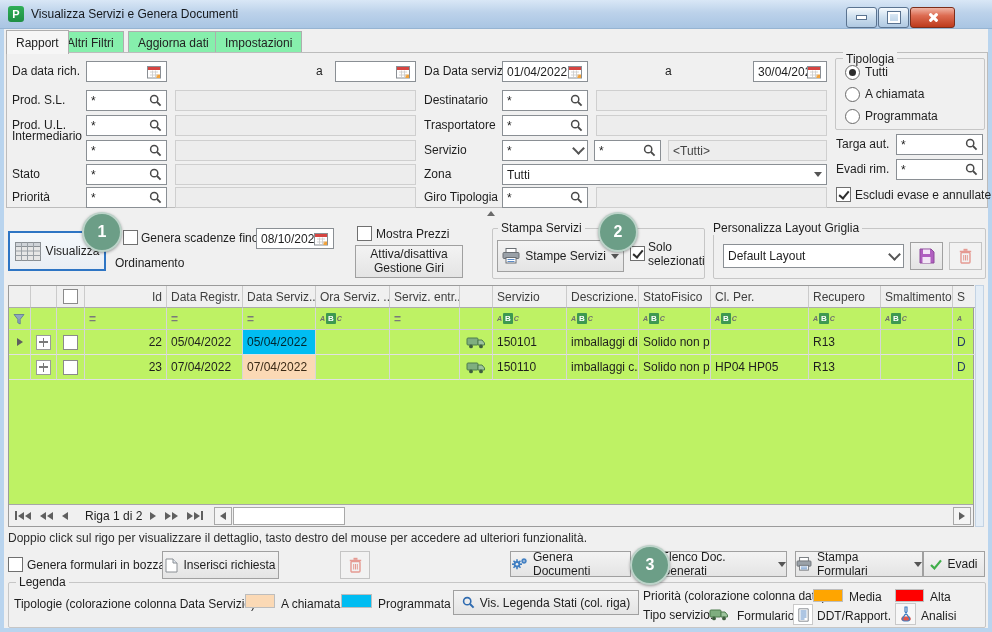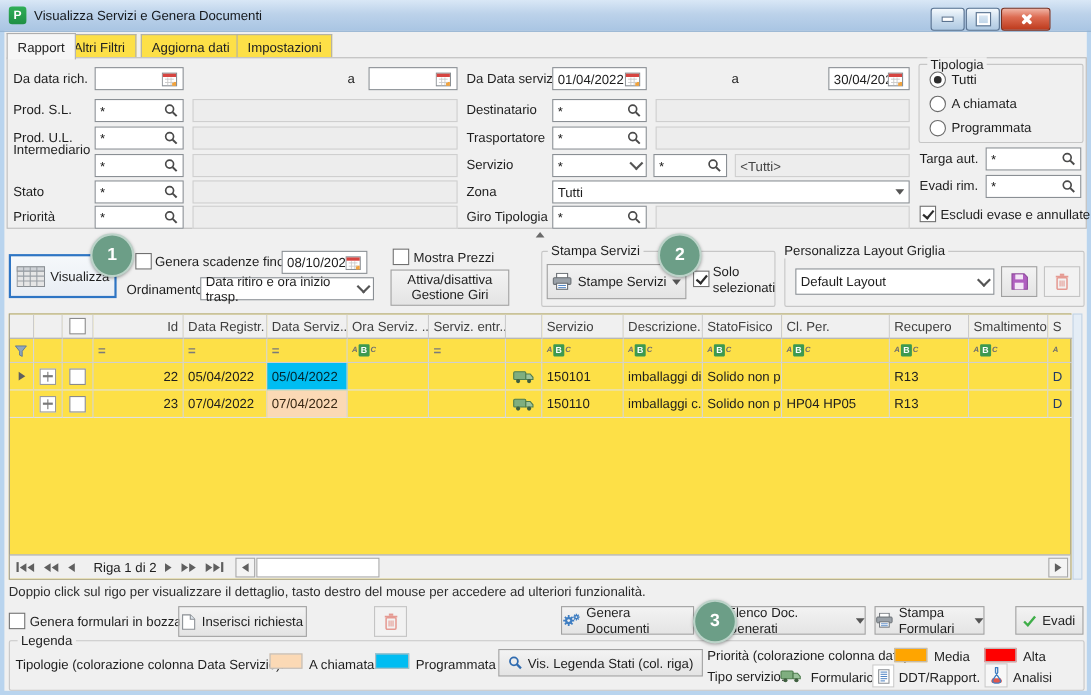--- a/index.html
+++ b/index.html
@@ -10,21 +10,21 @@
   .app-icon{position:absolute;left:8px;top:6px;width:16px;height:16px;border-radius:3px;background:linear-gradient(#2fae57,#1f8f44);color:#fff;font-weight:bold;font-size:11px;display:flex;align-items:center;justify-content:center;}
   .title-text{position:absolute;left:31px;top:7px;color:#15181c;white-space:nowrap;}
   .win-btn{position:absolute;top:7px;height:19px;border:1px solid #5a7390;border-radius:3px;background:linear-gradient(#f4f9fd,#cfe0ef 45%,#afc9e2);display:flex;align-items:center;justify-content:center;}
   .win-btn.close{background:linear-gradient(#f0b4a5,#dd6c52 40%,#bd3a1c);border-color:#7c2d1a;}
   .glyph-min{width:9px;height:3px;background:#fff;border:1px solid #5a7390;}
   .glyph-max{width:8px;height:7px;border:2px solid #fff;outline:1px solid #5a7390;background:transparent;}
   .glyph-x{position:relative;width:11px;height:11px;}
   .glyph-x::before,.glyph-x::after{content:"";position:absolute;left:5px;top:0;width:3px;height:11px;background:#fff;border-radius:1px;}
   .glyph-x::before{transform:rotate(45deg);} .glyph-x::after{transform:rotate(-45deg);}
   
-  .tab{position:absolute;top:31px;height:21px;padding:0 9px;display:flex;align-items:center;background:#fde047;border:1px solid #aeaeae;border-bottom:none;color:#222;}
+  .tab{position:absolute;top:31px;height:21px;padding:0 9px;display:flex;align-items:center;background:#86efac;border:1px solid #aeaeae;border-bottom:none;color:#222;}
   .tab.active{background:#f6f6f6;height:23px;top:30px;z-index:2;}
   .tabpanel{position:absolute;left:6px;top:52px;width:980px;height:154px;background:#f0f0f0;border:1px solid #bcbcbc;}
   
   .lbl{position:absolute;white-space:nowrap;color:#1e1e1e;}
   .sfield{position:absolute;height:21px;background:#fff;border:1px solid #8a8f94;display:flex;align-items:center;padding:0 4px;box-sizing:border-box;}
   .sfield .val{flex:1;overflow:hidden;white-space:nowrap;}
   .gfield{position:absolute;height:21px;background:#ededed;border:1px solid #cfcfcf;box-sizing:border-box;display:flex;align-items:center;padding:0 4px;color:#444;}
   .combo{position:absolute;height:21px;background:#fff;border:1px solid #8a8f94;display:flex;align-items:center;padding:0 4px;box-sizing:border-box;}
   .chev{width:7px;height:7px;border-right:2px solid #555;border-bottom:2px solid #555;transform:rotate(45deg);margin-top:-4px;flex:none;}
   .darr{width:0;height:0;border-left:4px solid transparent;border-right:4px solid transparent;border-top:5px solid #555;flex:none;}
@@ -32,21 +32,21 @@
   .cb.checked::after{content:"";position:absolute;left:4px;top:1px;width:4px;height:8px;border:solid #2d2d2d;border-width:0 2px 2px 0;transform:rotate(40deg);}
   .rb{position:absolute;width:13px;height:13px;border-radius:50%;border:1px solid #6a6a6a;background:#fff;}
   .rb.sel::after{content:"";position:absolute;left:3px;top:3px;width:7px;height:7px;border-radius:50%;background:#2d2d2d;}
   .gbox{position:absolute;border:1px solid #c6c6c6;border-radius:2px;}
   .gbox-title{position:absolute;background:#f0f0f0;padding:0 3px;white-space:nowrap;}
   .btn{position:absolute;display:flex;align-items:center;justify-content:center;gap:5px;background:linear-gradient(#f3f3f3,#e4e4e4);border:1px solid #a0a0a0;box-sizing:border-box;color:#1e1e1e;}
   .btn.icononly{gap:0;}
   
   .circle{position:absolute;border-radius:50%;background:#6c9e87;border:2px solid rgba(255,255,255,.55);box-shadow:0 1px 3px rgba(0,0,0,.35);color:#fff;font-weight:bold;font-size:16px;display:flex;align-items:center;justify-content:center;z-index:50;}
   
-  .grid{position:absolute;left:8px;top:285px;width:966px;height:242px;background:#fde047;border:1px solid #9b9b9b;box-sizing:border-box;}
+  .grid{position:absolute;left:8px;top:285px;width:966px;height:242px;background:#bef264;border:1px solid #9b9b9b;box-sizing:border-box;}
   .g-row{display:flex;width:964px;}
   .gc{box-sizing:border-box;border-right:1px solid #d6d6d6;overflow:hidden;white-space:nowrap;padding:3px 4px;flex:none;display:flex;align-items:center;}
   .g-head .gc{background:#f0f0f0;border-right:1px solid #cbcbcb;border-bottom:1px solid #ababab;color:#3f3f3f;height:22px;}
   .g-filter .gc{height:22px;border-bottom:1px solid #cfcfcf;color:#7a7a7a;}
   .g-data .gc{height:25px;border-bottom:1px solid #e1e1e1;}
   .w0{width:22px}.w1{width:26px}.w2{width:28px}.w3{width:82px}.w4{width:76px}.w5{width:73px}.w6{width:74px}.w7{width:70px}.w8{width:33px}.w9{width:74px}.w10{width:72px}.w11{width:72px}.w12{width:98px}.w13{width:72px}.w14{width:72px}.w15{width:22px;border-right:none!important;}
   .num{justify-content:flex-end;}
   .abc{display:inline-flex;align-items:center;gap:1px;font-weight:bold;}
   .abc .sm{font-size:7px;color:#6e6e6e;}
   .abc .grn{font-size:8px;color:#fff;background:#3d9950;padding:0 2px;line-height:11px;border-radius:1px;}
@@ -311,24 +311,20 @@
   <div class="sfield" style="left:256px;top:228px;width:78px">
     <span class="val">08/10/2022</span>
     <svg width="15" height="14" viewBox="0 0 15 14">
         <rect x="0.5" y="1.5" width="13" height="11.5" fill="#fff" stroke="#8a8f94"></rect>
         <rect x="1" y="2" width="12" height="3" fill="#d64541"></rect>
         <rect x="9.5" y="9.5" width="3.5" height="3.5" fill="#f2a33c"></rect>
         <path d="M3 7h8M3 10h8M5.5 5.5v7M8.5 5.5v7" stroke="#c9c9c9" stroke-width="0.8"></path>
       </svg>
   </div>
   <div class="lbl" style="left:115px;top:256px">Ordinamento</div>
-  <div class="combo" style="left:182px;top:252px;width:158px">
-    <span class="val" style="flex:1">Data ritiro e ora inizio trasp.</span>
-    <span class="chev"></span>
-  </div>
 
   <span class="cb" style="left:357px;top:226px"></span>
   <div class="lbl" style="left:376px;top:227px">Mostra Prezzi</div>
   <div class="btn" style="left:355px;top:245px;width:108px;height:33px;text-align:center">
     <span style="line-height:1.15">Attiva/disattiva Gestione Giri</span>
   </div>
 
   <div class="gbox" style="left:492px;top:228px;width:211px;height:49px"></div>
   <div class="gbox-title" style="left:498px;top:221px">Stampa Servizi</div>
   <div class="btn" style="left:497px;top:240px;width:127px;height:32px">
@@ -667,21 +663,21 @@
         </g>
         <circle cx="13" cy="4" r="2" fill="#3f7ec2"></circle>
         <circle cx="13" cy="4" r="0.8" fill="#efefef"></circle>
       </svg>
     <span>Genera Documenti</span>
   </div>
   <div class="btn" style="left:660px;top:551px;width:127px;height:26px">
     <span>Elenco Doc. Generati</span>
     <span class="darr"></span>
   </div>
-  <div class="btn" style="left:795px;top:551px;width:100px;height:26px">
+  <div class="btn" style="left:795px;top:551px;width:128px;height:26px">
     <svg width="16" height="14" viewBox="0 0 18 16">
         <rect x="4" y="0.5" width="10" height="4.5" fill="#fff" stroke="#6a6f74"></rect>
         <rect x="1" y="4.5" width="16" height="6" rx="1" fill="#9aa1a8" stroke="#6a6f74"></rect>
         <rect x="4" y="9.5" width="10" height="5.5" fill="#fff" stroke="#6a6f74"></rect>
         <path d="M5.5 11.5h7M5.5 13.5h7" stroke="#4a7fc1" stroke-width="0.9"></path>
       </svg>
     <span>Stampa Formulari</span>
     <span class="darr"></span>
   </div>
   <div class="btn" style="left:923px;top:551px;width:62px;height:26px">

